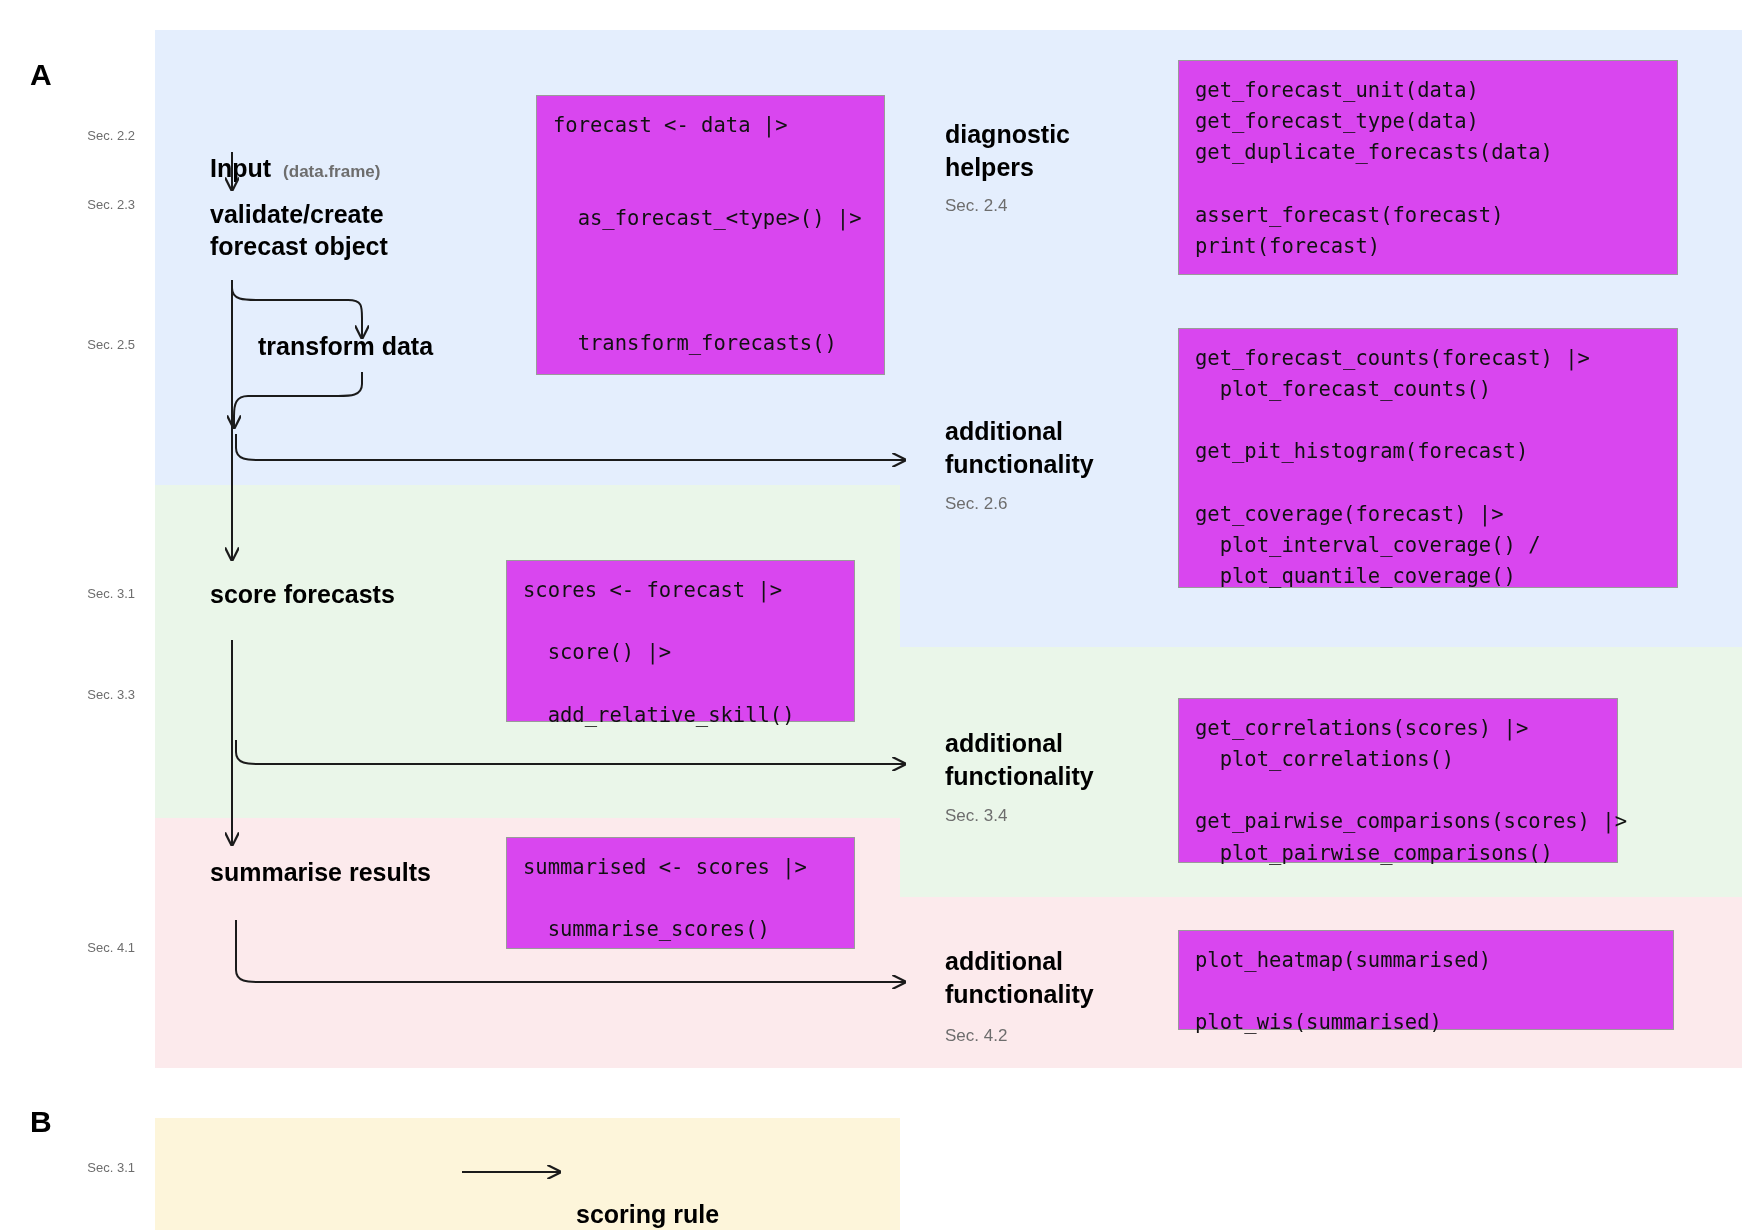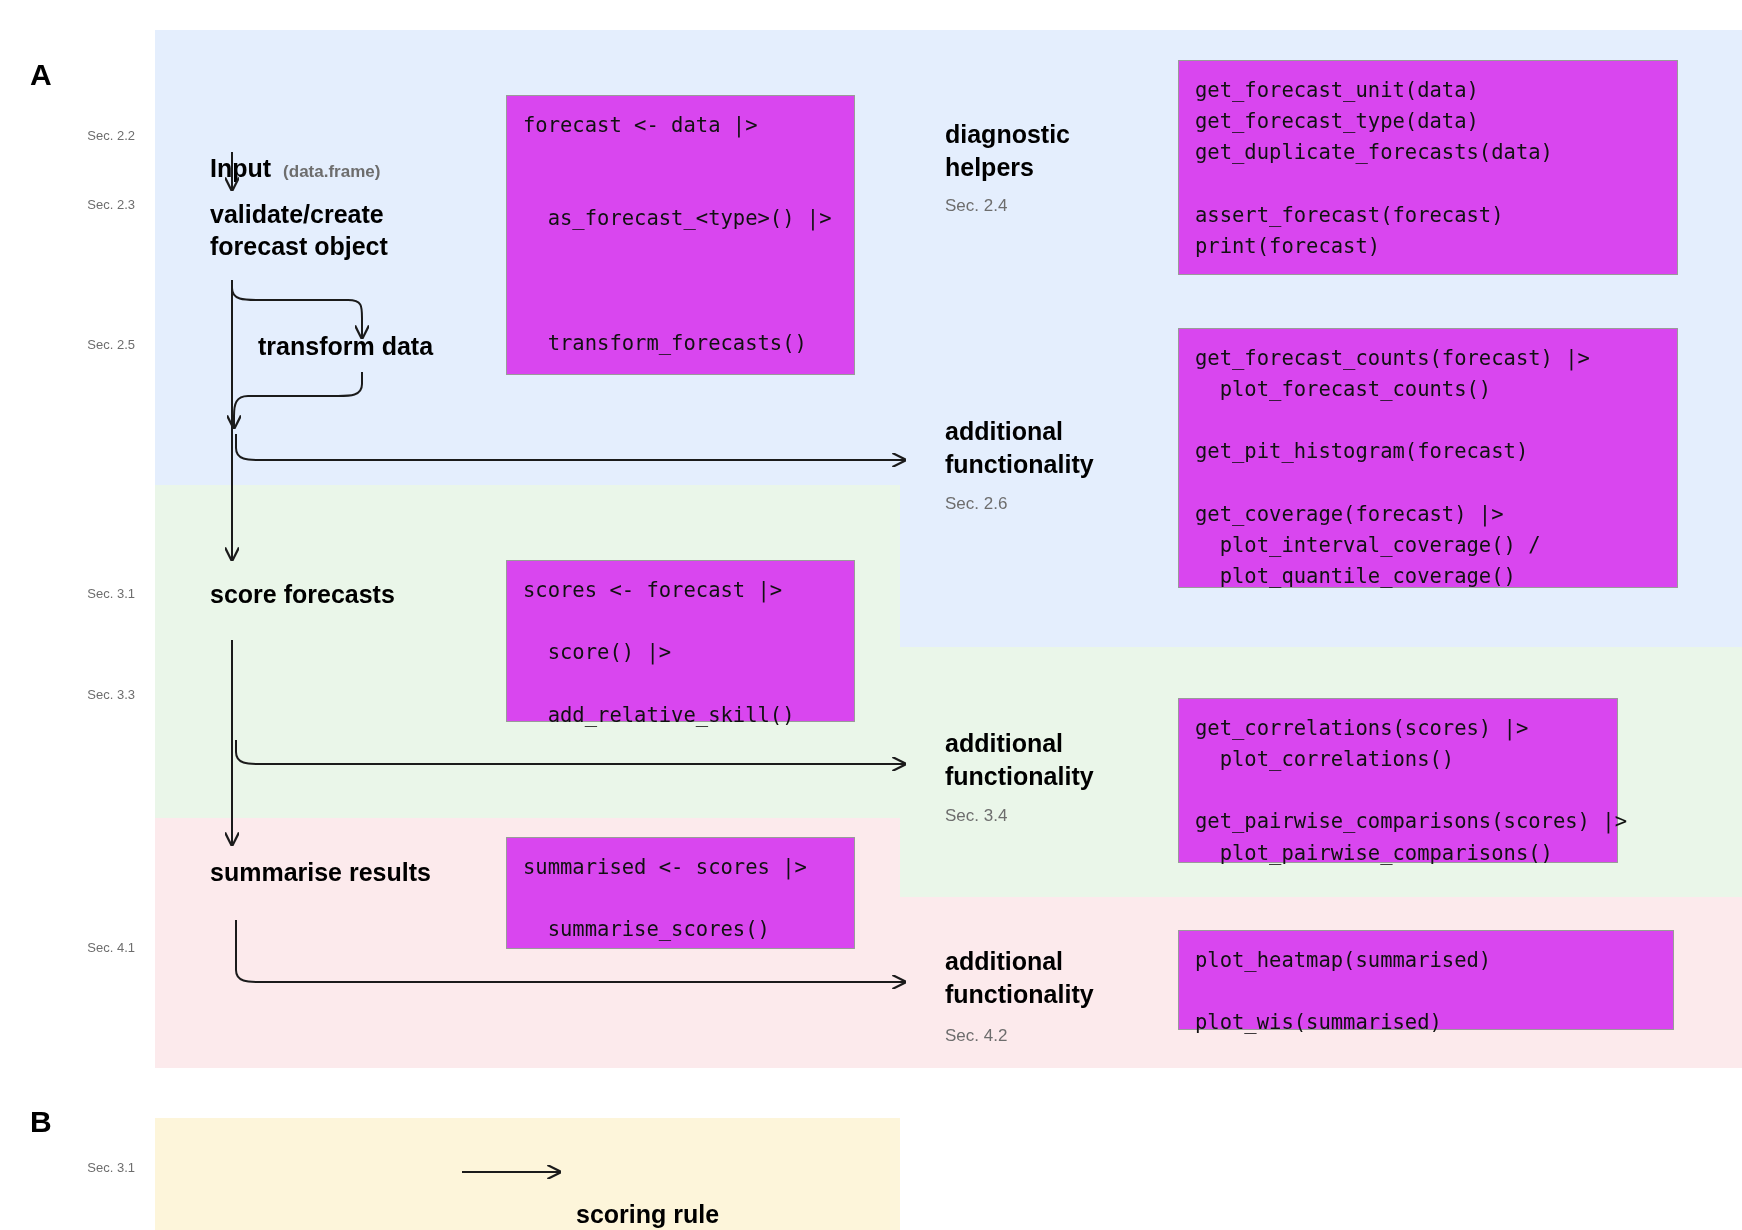--- a/index.html
+++ b/index.html
@@ -70,21 +70,21 @@
 
   <div class="step" style="left:210px;top:120px;">
     <span>Input</span><span class="sub" style="margin-left:12px;">(data.frame)</span>
   </div>
   <div class="step" style="left:210px;top:198px;">validate/create
 forecast object</div>
   <div class="step" style="left:258px;top:330px;">transform data</div>
   <div class="step" style="left:210px;top:578px;">score forecasts</div>
   <div class="step" style="left:210px;top:856px;">summarise results</div>
 
-  <div class="code" style="left:506px;top:95px;width:349px;height:280px;">forecast &lt;- data |&gt;
+  <div class="code" style="left:536px;top:95px;width:349px;height:280px;">forecast &lt;- data |&gt;
 
 
   as_forecast_&lt;type&gt;() |&gt;
 
 
 
   transform_forecasts()</div>
   <div class="code" style="left:506px;top:560px;width:349px;height:162px;">scores &lt;- forecast |&gt;
 
   score() |&gt;

